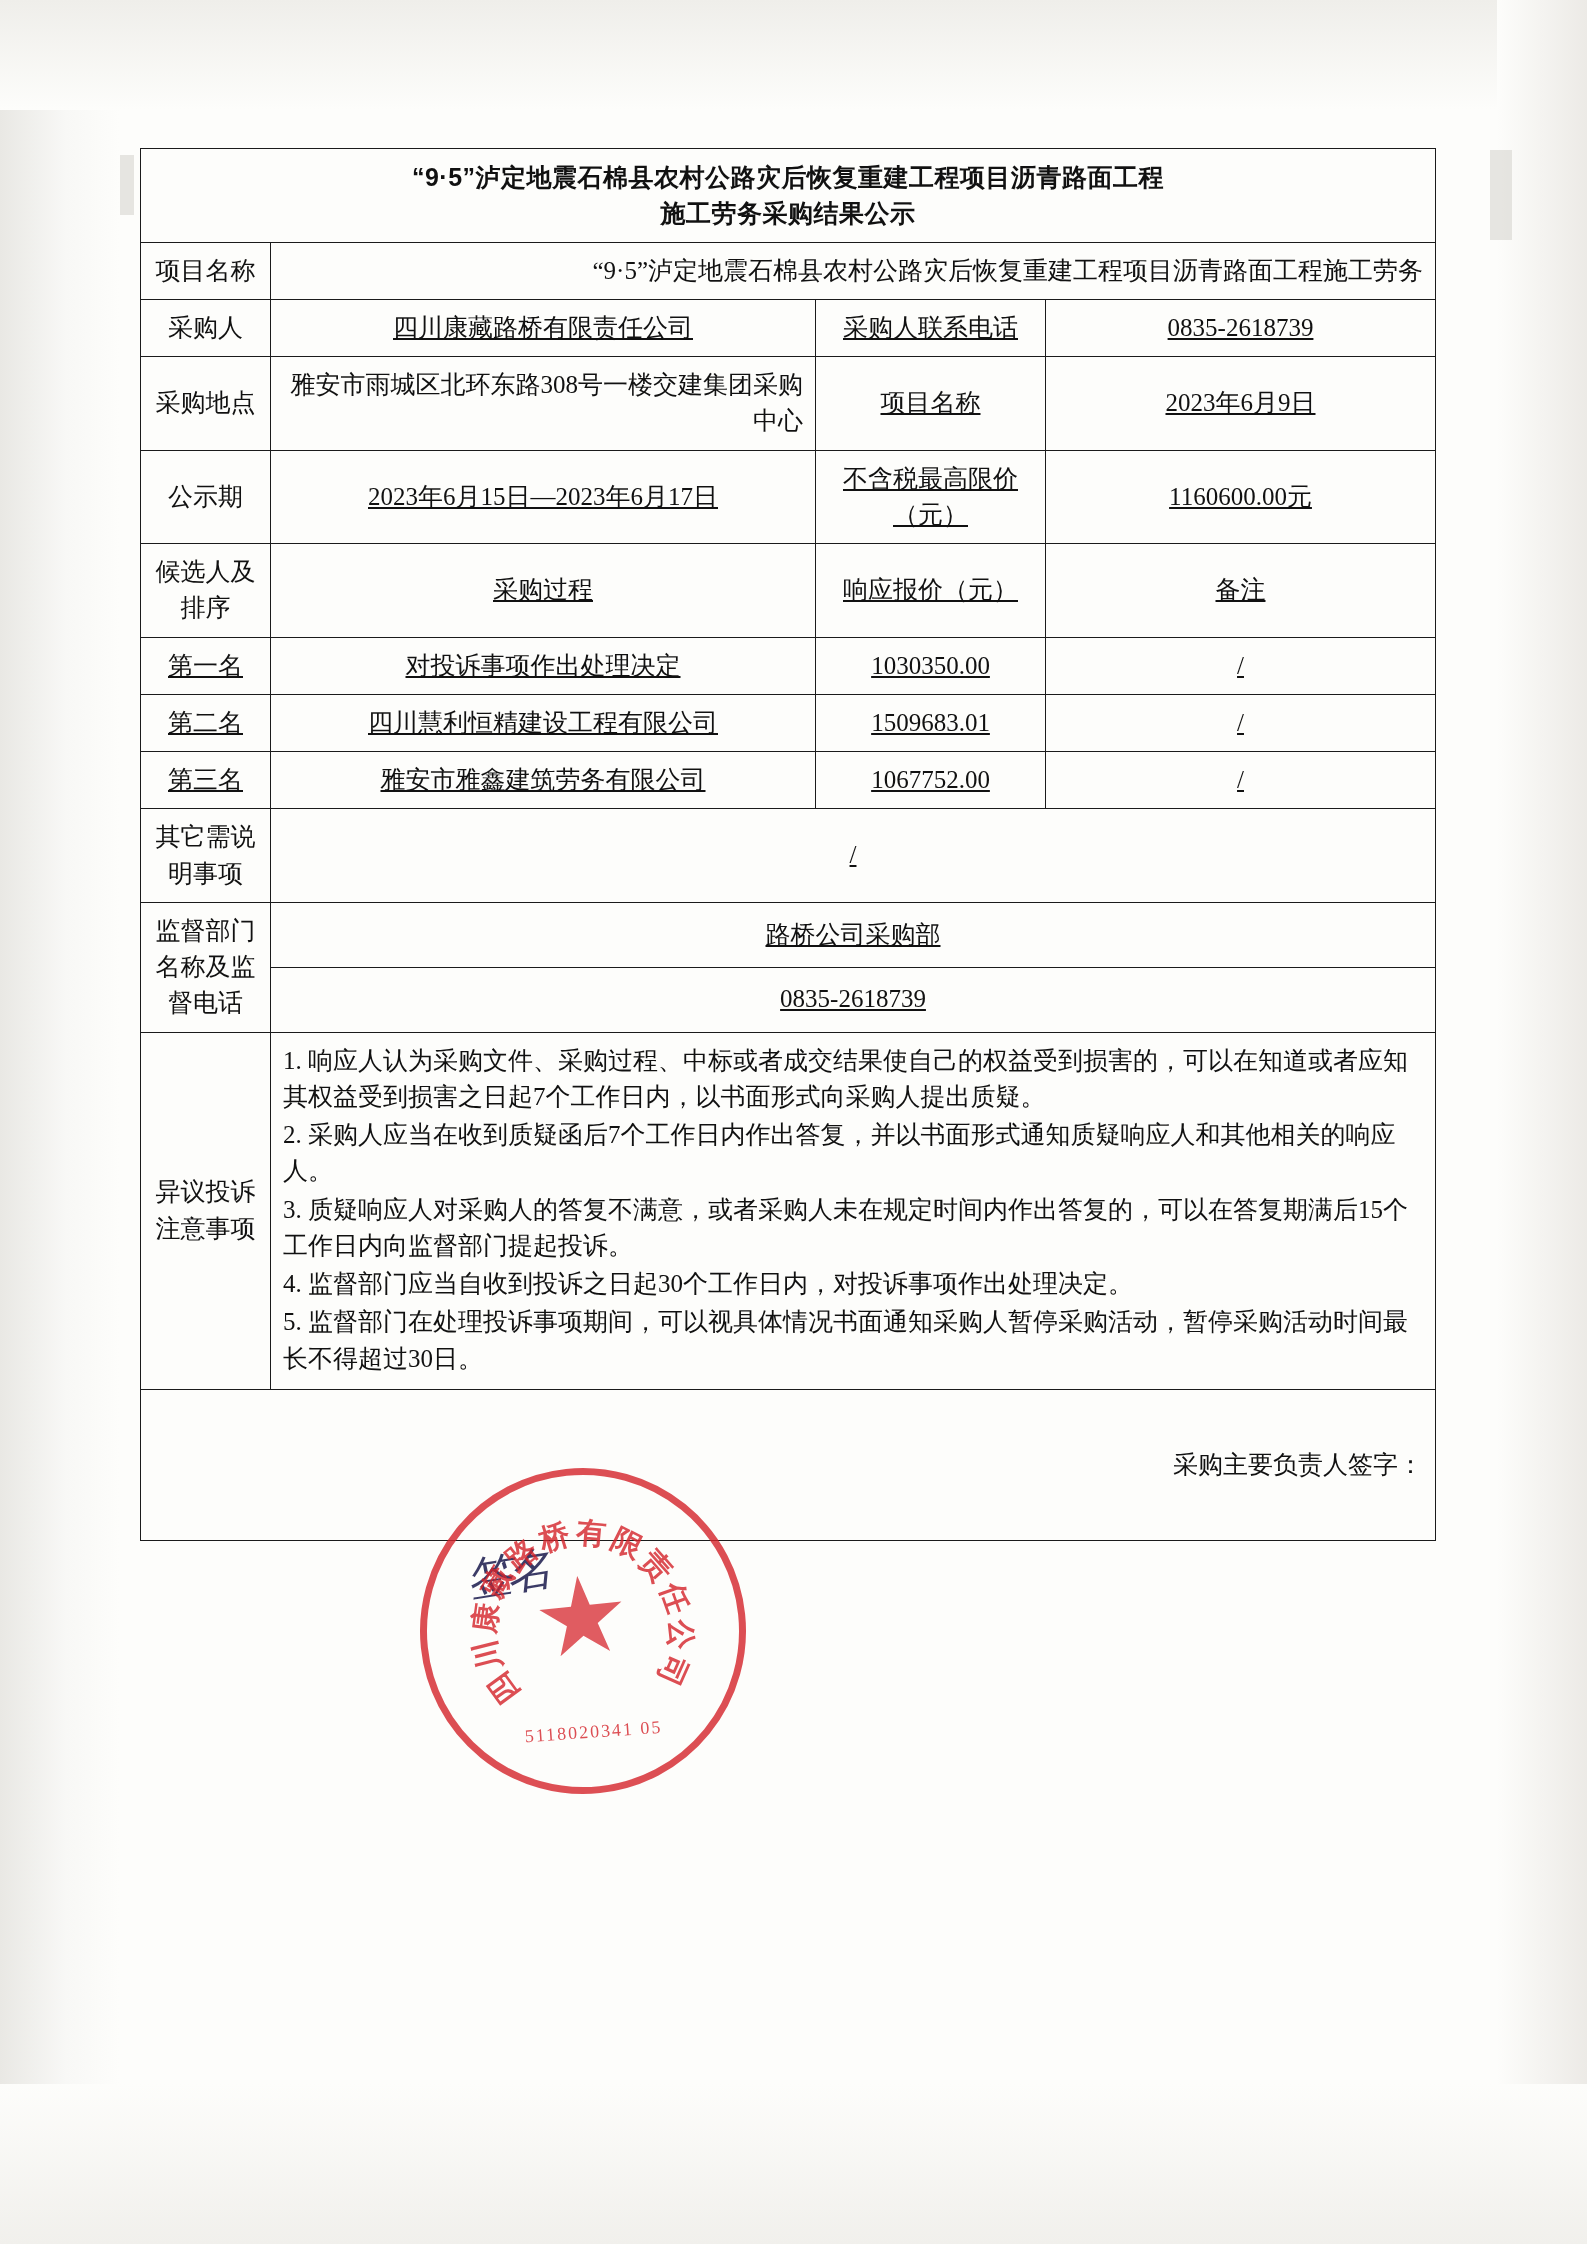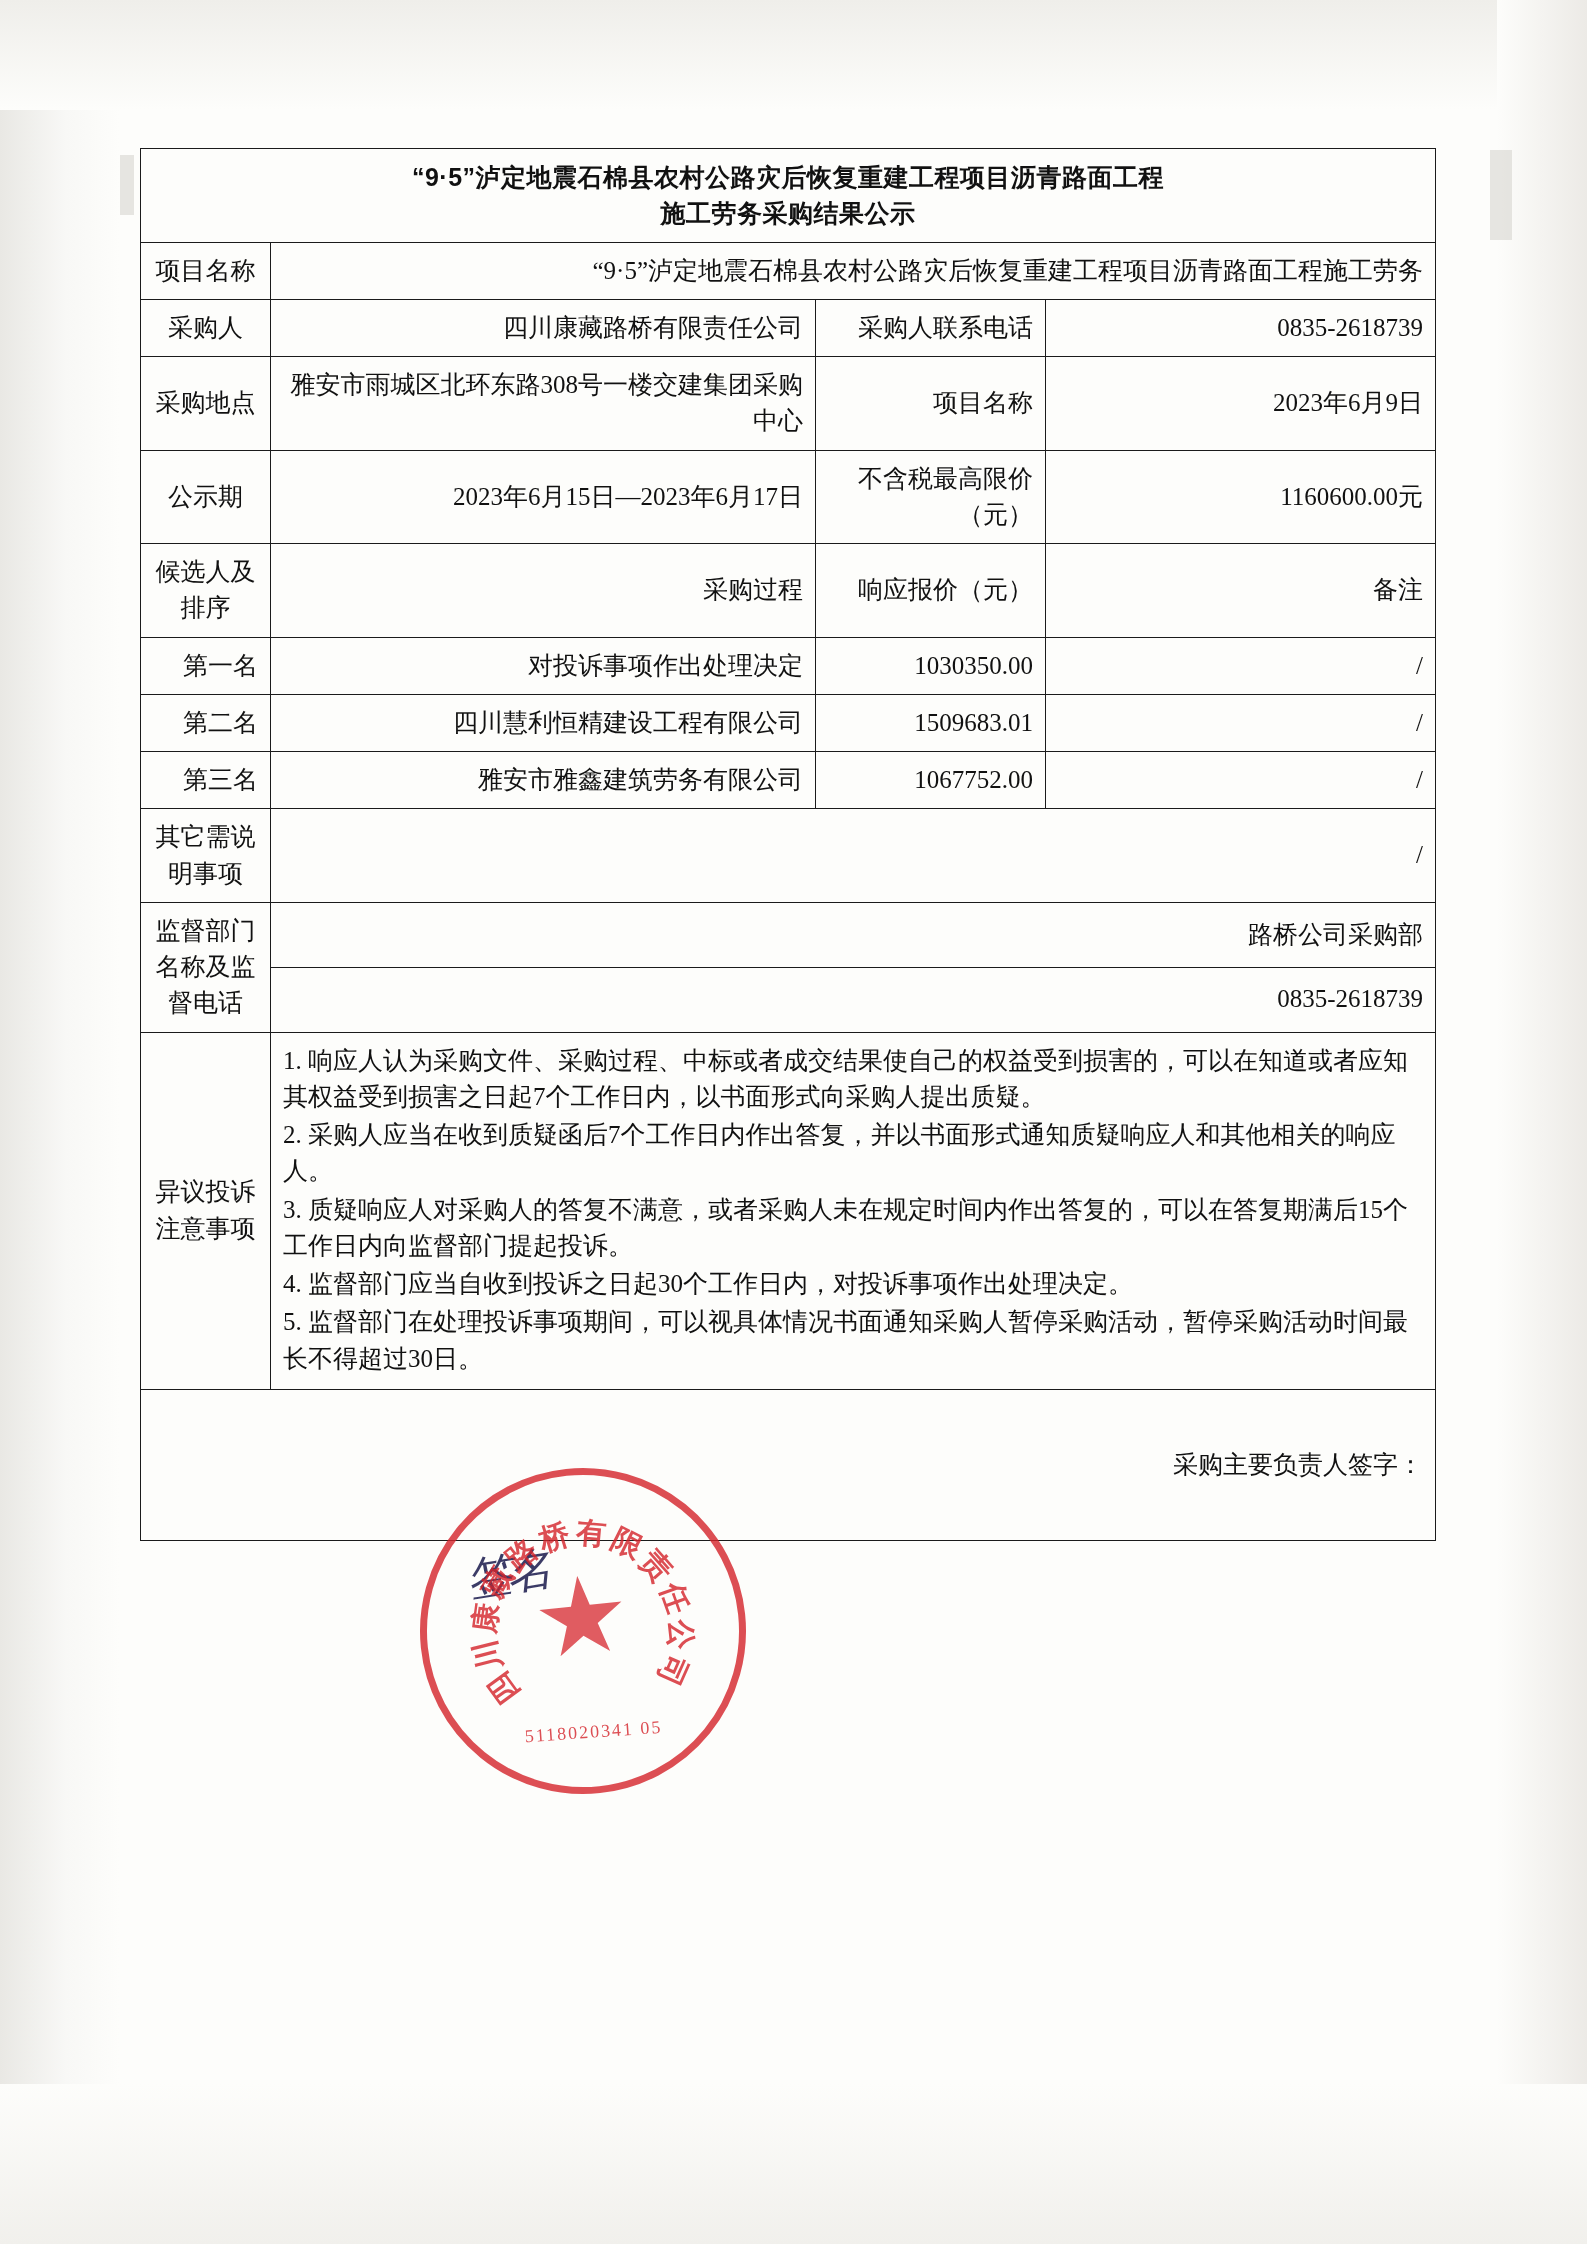--- a/index.html
+++ b/index.html
@@ -78,21 +78,21 @@
     padding: 14px 10px 16px 10px;
     line-height: 1.5;
     font-family: "Liberation Sans", "DejaVu Sans", sans-serif;
   }
   .title-line { display: block; }
 
   .lbl {
     text-align: center;
     font-size: 25px;
   }
-  .ctr { text-align: right; }
+  .ctr { text-align: center; text-decoration: underline; }
   .val-left { text-align: right; padding-left: 14px; margin-top: 9px; }
 
   .num { font-family: "Liberation Serif", "DejaVu Serif", serif; }
 
   td.notes {
     text-align: left;
     font-size: 25.5px;
     line-height: 1.62;
     padding: 16px 16px 16px 16px;
     vertical-align: top;

